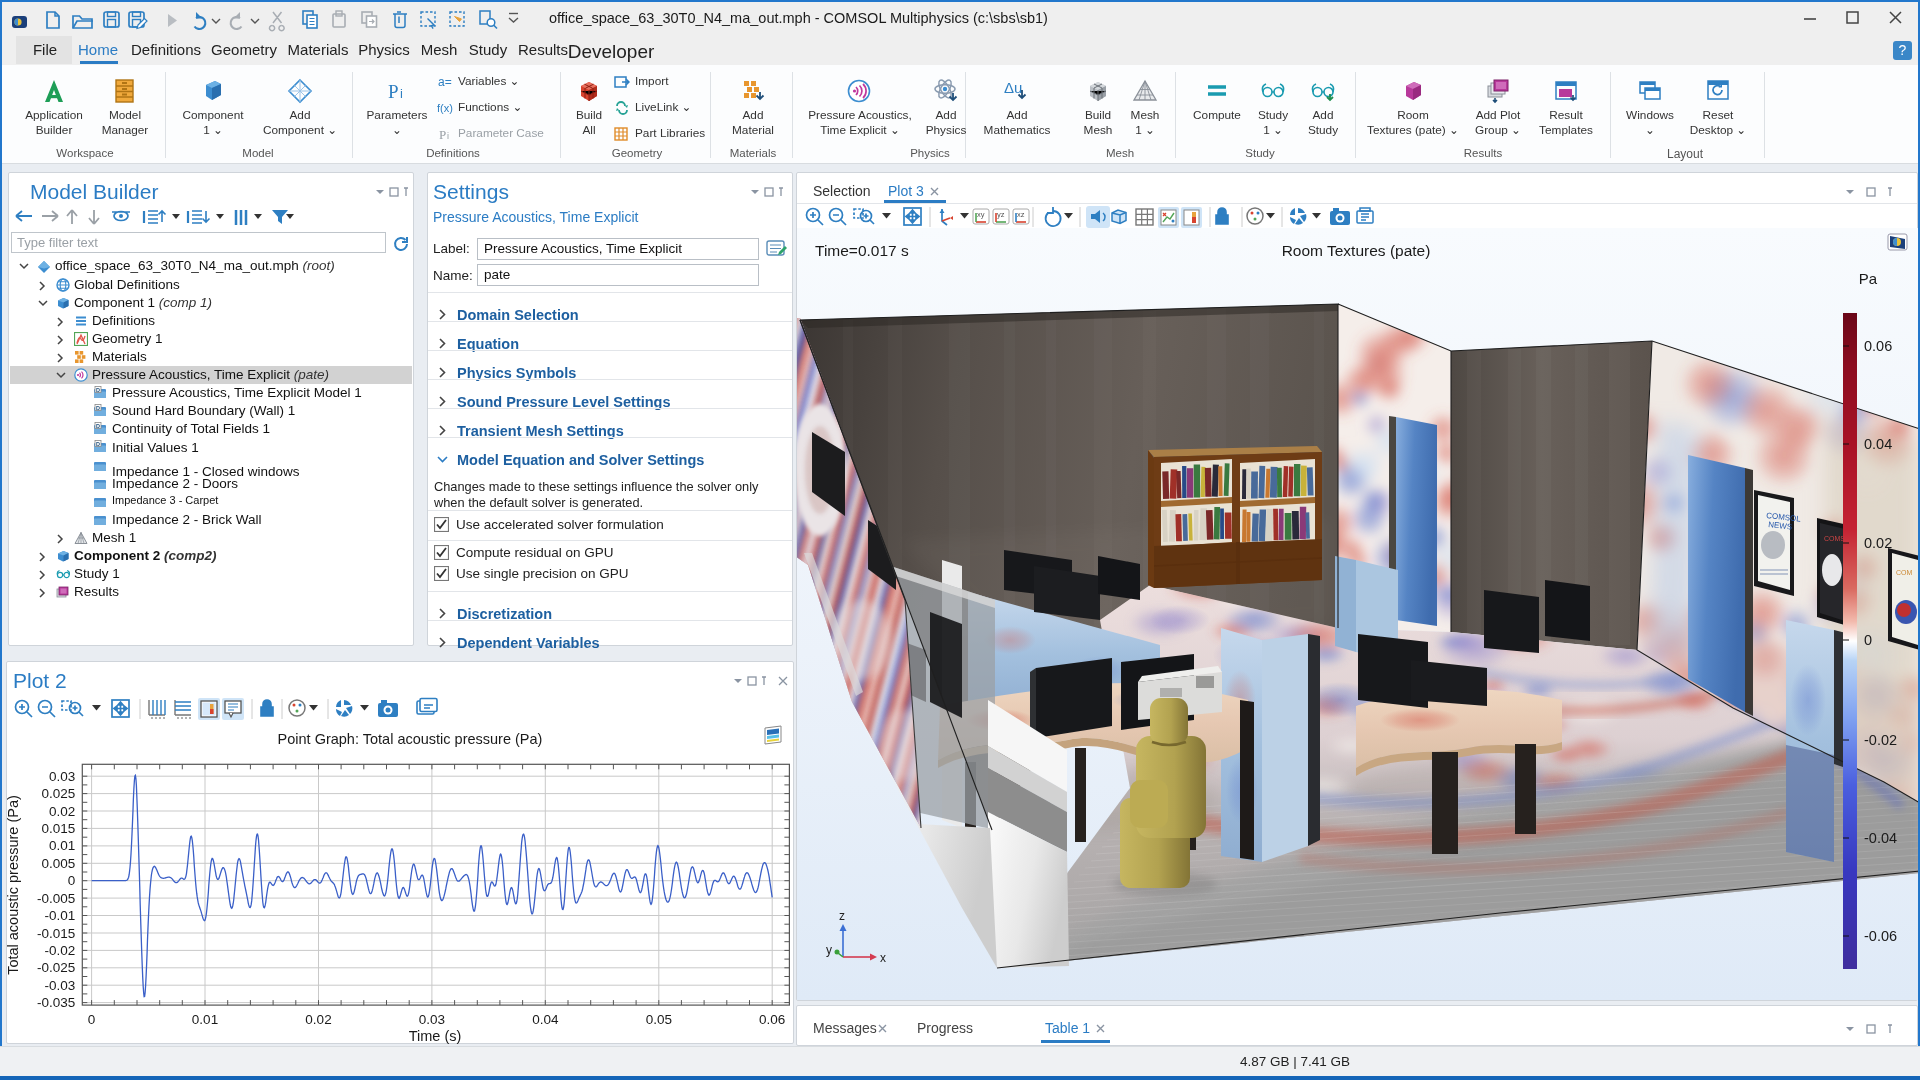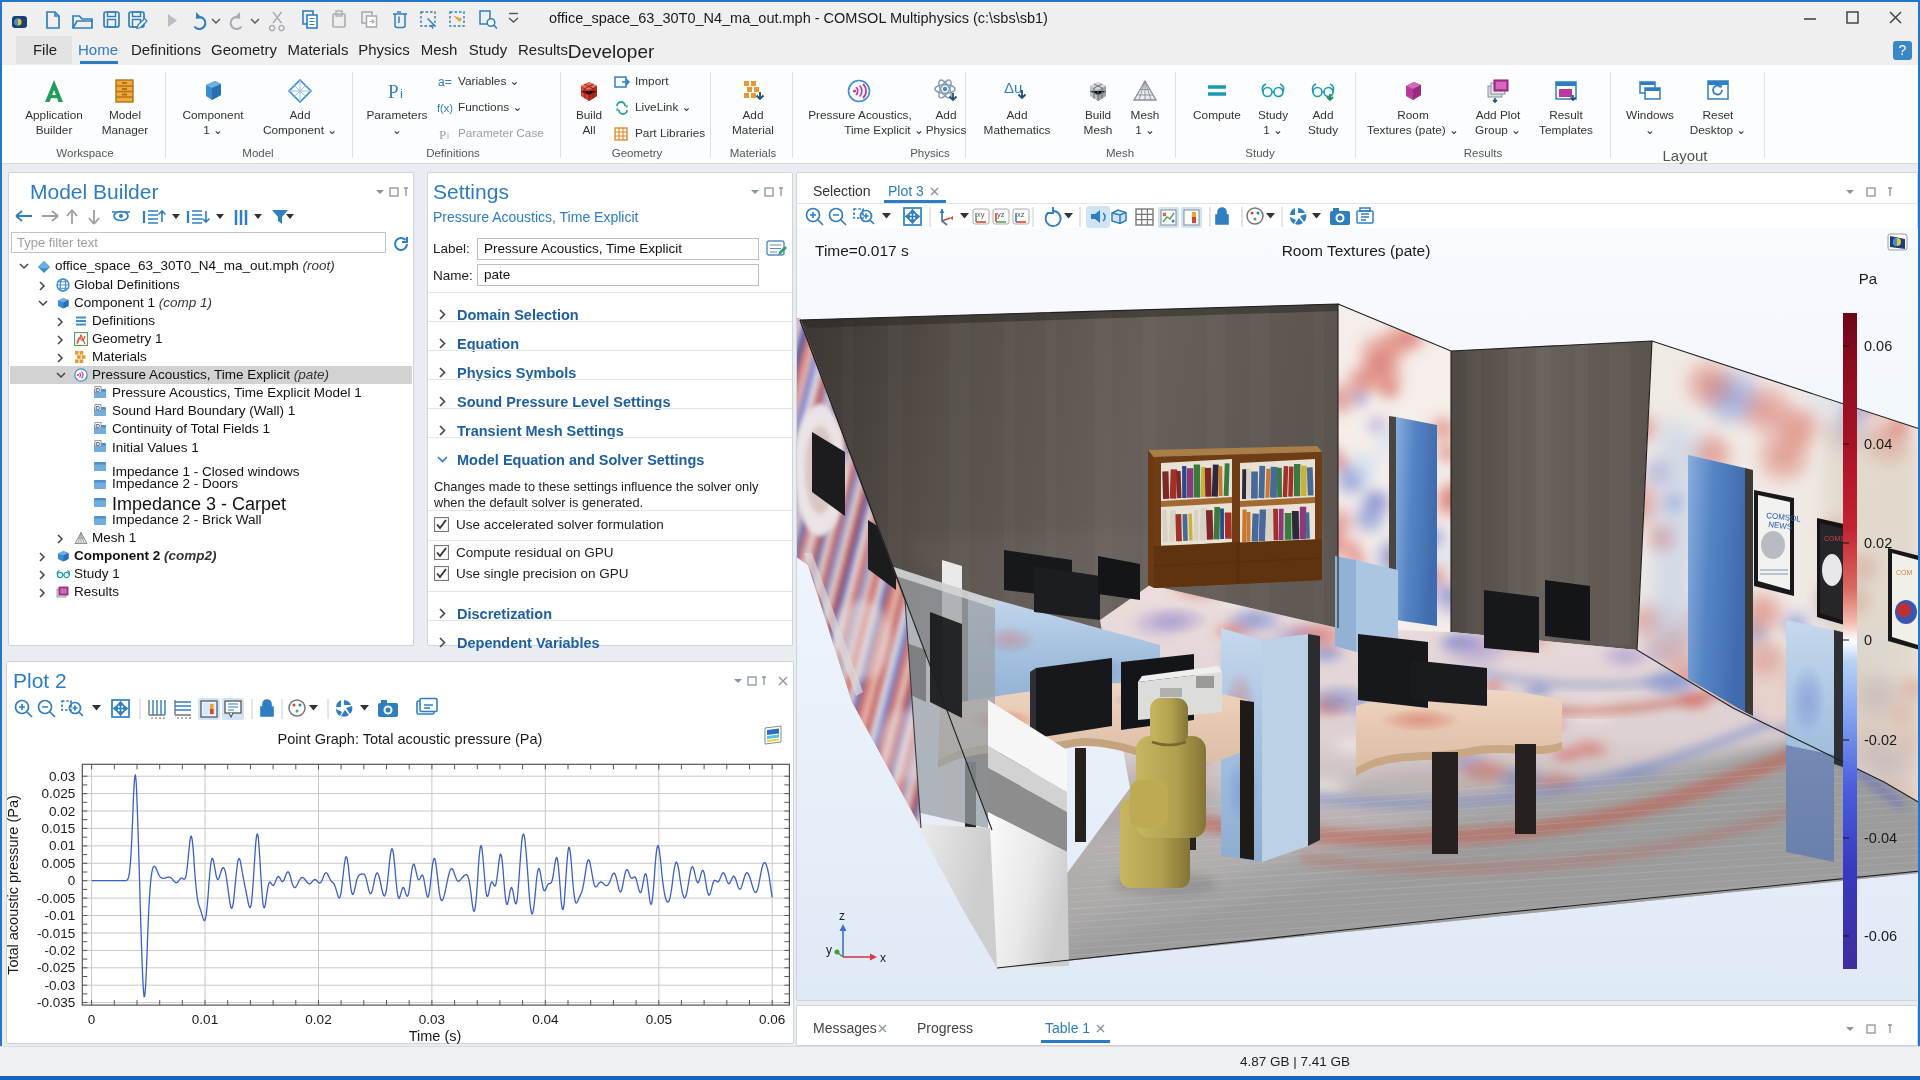--- a/index.html
+++ b/index.html
@@ -78,21 +78,21 @@
 <div class="abs" style="left:80px;top:61px;width:38px;height:3px;background:#2b7cc4;"></div>
 <div class="abs" style="left:15px;top:147px;width:140px;text-align:center;font-size:11.5px;color:#555;">Workspace</div>
 <div class="abs" style="left:188px;top:147px;width:140px;text-align:center;font-size:11.5px;color:#555;">Model</div>
 <div class="abs" style="left:383px;top:147px;width:140px;text-align:center;font-size:11.5px;color:#555;">Definitions</div>
 <div class="abs" style="left:567px;top:147px;width:140px;text-align:center;font-size:11.5px;color:#555;">Geometry</div>
 <div class="abs" style="left:683px;top:147px;width:140px;text-align:center;font-size:11.5px;color:#555;">Materials</div>
 <div class="abs" style="left:860px;top:147px;width:140px;text-align:center;font-size:11.5px;color:#555;">Physics</div>
 <div class="abs" style="left:1050px;top:147px;width:140px;text-align:center;font-size:11.5px;color:#555;">Mesh</div>
 <div class="abs" style="left:1190px;top:147px;width:140px;text-align:center;font-size:11.5px;color:#555;">Study</div>
 <div class="abs" style="left:1413px;top:147px;width:140px;text-align:center;font-size:11.5px;color:#555;">Results</div>
-<div class="abs" style="left:1615px;top:147px;width:140px;text-align:center;font-size:15px;color:#555;">Layout</div>
+<div class="abs" style="left:1615px;top:147px;width:140px;text-align:center;font-size:12px;color:#555;">Layout</div>
 <div class="abs" style="left:165px;top:72px;width:1px;height:86px;background:#dde1e5;"></div>
 <div class="abs" style="left:352px;top:72px;width:1px;height:86px;background:#dde1e5;"></div>
 <div class="abs" style="left:560px;top:72px;width:1px;height:86px;background:#dde1e5;"></div>
 <div class="abs" style="left:710px;top:72px;width:1px;height:86px;background:#dde1e5;"></div>
 <div class="abs" style="left:792px;top:72px;width:1px;height:86px;background:#dde1e5;"></div>
 <div class="abs" style="left:965px;top:72px;width:1px;height:86px;background:#dde1e5;"></div>
 <div class="abs" style="left:1175px;top:72px;width:1px;height:86px;background:#dde1e5;"></div>
 <div class="abs" style="left:1355px;top:72px;width:1px;height:86px;background:#dde1e5;"></div>
 <div class="abs" style="left:1610px;top:72px;width:1px;height:86px;background:#dde1e5;"></div>
 <div class="abs" style="left:1764px;top:72px;width:1px;height:86px;background:#dde1e5;"></div>
@@ -178,21 +178,21 @@
     <path d="M22 16 v7 m-3.5 -3.5 l3.5 3.5 l3.5 -3.5" fill="none" stroke="#1f4e79" stroke-width="1.8"></path>
   </svg>
 <div class="abs" style="left:683px;top:108px;width:140px;text-align:center;font-size:11.8px;color:#333;">Add</div>
 <div class="abs" style="left:683px;top:123px;width:140px;text-align:center;font-size:11.8px;color:#333;">Material</div>
 <svg class="abs" style="left:845px;top:76px;" width="30" height="30" viewBox="0 0 30 30">
     <circle cx="14" cy="15" r="10.5" fill="#fff" stroke="#3c8dd0" stroke-width="1.6"></circle>
     <path d="M11 11 a5.5 5.5 0 0 1 0 8 M14.5 9.5 a7.5 7.5 0 0 1 0 11 M18 8 a9.5 9.5 0 0 1 0 14" fill="none" stroke="#c0399e" stroke-width="1.7"></path>
     <circle cx="9.5" cy="15" r="1.6" fill="#c0399e"></circle>
   </svg>
 <div class="abs" style="left:790px;top:108px;width:140px;text-align:center;font-size:11.8px;color:#333;">Pressure Acoustics,</div>
-<div class="abs" style="left:814px;top:123px;width:140px;text-align:center;font-size:11.8px;color:#333;">Time Explicit ⌄</div>
+<div class="abs" style="left:790px;top:123px;width:140px;text-align:center;font-size:11.8px;color:#333;">Time Explicit ⌄</div>
 <svg class="abs" style="left:931px;top:76px;" width="30" height="30" viewBox="0 0 30 30">
     <g fill="none" stroke="#8a9bb0" stroke-width="1.5">
       <ellipse cx="14" cy="13" rx="10" ry="4.2"></ellipse>
       <ellipse cx="14" cy="13" rx="10" ry="4.2" transform="rotate(60 14 13)"></ellipse>
       <ellipse cx="14" cy="13" rx="10" ry="4.2" transform="rotate(-60 14 13)"></ellipse>
     </g>
     <circle cx="14" cy="13" r="2.2" fill="#3c8dd0"></circle>
     <path d="M22 17 v7 m-3.5 -3.5 l3.5 3.5 l3.5 -3.5" fill="none" stroke="#1f4e79" stroke-width="1.8"></path>
   </svg>
 <div class="abs" style="left:876px;top:108px;width:140px;text-align:center;font-size:11.8px;color:#333;">Add</div>
@@ -414,21 +414,21 @@
 <div class="abs" style="left:112px;top:458px;font-size:13.5px;color:#111;white-space:nowrap;margin-top:6px;">Impedance 1 - Closed windows</div>
 <svg class="abs" style="left:93px;top:477px;" width="14" height="14" viewBox="0 0 14 14">
     <rect x="1" y="3" width="12" height="9" rx="1" fill="#4a90cf"></rect>
     <rect x="1" y="5.5" width="12" height="6.5" rx="1" fill="#71aede"></rect>
   </svg>
 <div class="abs" style="left:112px;top:476px;font-size:13.5px;color:#111;white-space:nowrap;">Impedance 2 - Doors</div>
 <svg class="abs" style="left:93px;top:495px;" width="14" height="14" viewBox="0 0 14 14">
     <rect x="1" y="3" width="12" height="9" rx="1" fill="#4a90cf"></rect>
     <rect x="1" y="5.5" width="12" height="6.5" rx="1" fill="#71aede"></rect>
   </svg>
-<div class="abs" style="left:112px;top:494px;font-size:18px;color:#111;white-space:nowrap;">Impedance 3 - Carpet</div>
+<div class="abs" style="left:112px;top:494px;font-size:11px;color:#111;white-space:nowrap;">Impedance 3 - Carpet</div>
 <svg class="abs" style="left:93px;top:513px;" width="14" height="14" viewBox="0 0 14 14">
     <rect x="1" y="3" width="12" height="9" rx="1" fill="#4a90cf"></rect>
     <rect x="1" y="5.5" width="12" height="6.5" rx="1" fill="#71aede"></rect>
   </svg>
 <div class="abs" style="left:112px;top:512px;font-size:13.5px;color:#111;white-space:nowrap;">Impedance 2 - Brick Wall</div>
 <svg class="abs" style="left:56px;top:534px;" width="10" height="10" viewBox="0 0 10 10">
     <path d="M2 1 l4 4 l-4 4" fill="none" stroke="#444" stroke-width="1.5"></path>
   </svg>
 <svg class="abs" style="left:74px;top:531px;" width="14" height="14" viewBox="0 0 14 14">
     <path d="M7 1.5 L13 12.5 H1 Z" fill="#e4e7ea" stroke="#8a9098" stroke-width="1"></path>

